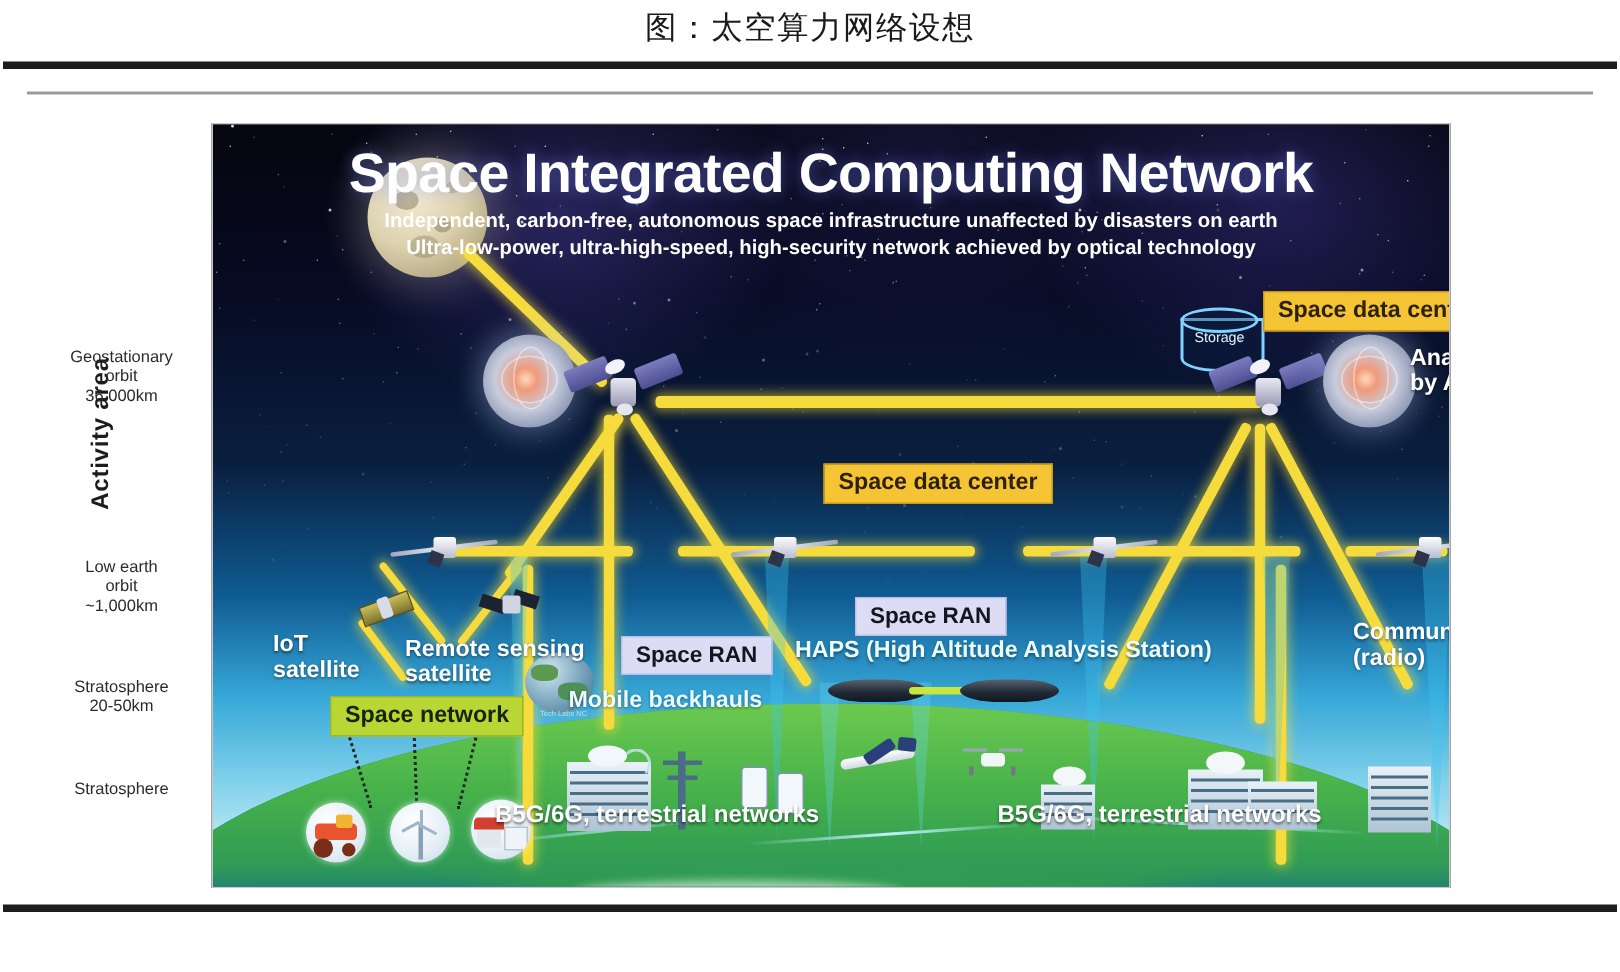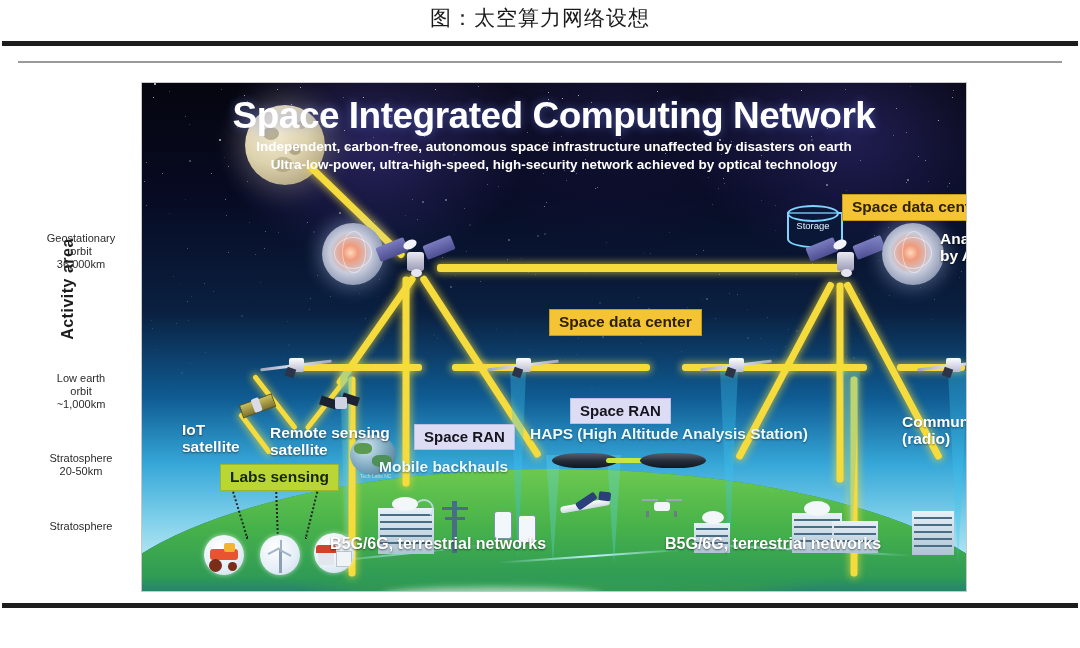--- a/index.html
+++ b/index.html
@@ -751,21 +751,21 @@
     <div class="bldg" style="left:690px;top:438px;width:46px;height:32px;">
       <i style="top:5px"></i>
         <i style="top:12px"></i>
         <i style="top:19px"></i>
     </div>
 
     <div class="badge badge-yellow" style="left:700px;top:111px;">Space data center</div>
     <div class="badge badge-yellow" style="left:407px;top:226px;">Space data center</div>
     <div class="badge badge-lav" style="left:272px;top:341px;">Space RAN</div>
     <div class="badge badge-lav" style="left:428px;top:315px;">Space RAN</div>
-    <div class="badge badge-green" style="left:78px;top:381px;">Labs sensing</div>
+    <div class="badge badge-green" style="left:78px;top:381px;">Space network</div>
 
     <div class="wlbl" style="left:798px;top:147px;white-space:pre-line;">Analysis
 by AI</div>
     <div class="clbl" style="left:760px;top:330px;white-space:pre-line;color:#ffffff;">Communication
 (radio)</div>
     <div class="wlbl" style="left:40px;top:338px;white-space:pre-line;">IoT
 satellite</div>
     <div class="wlbl" style="left:128px;top:341px;white-space:pre-line;">Remote sensing
 satellite</div>
     <div class="clbl" style="left:237px;top:375px;">Mobile backhauls</div>

